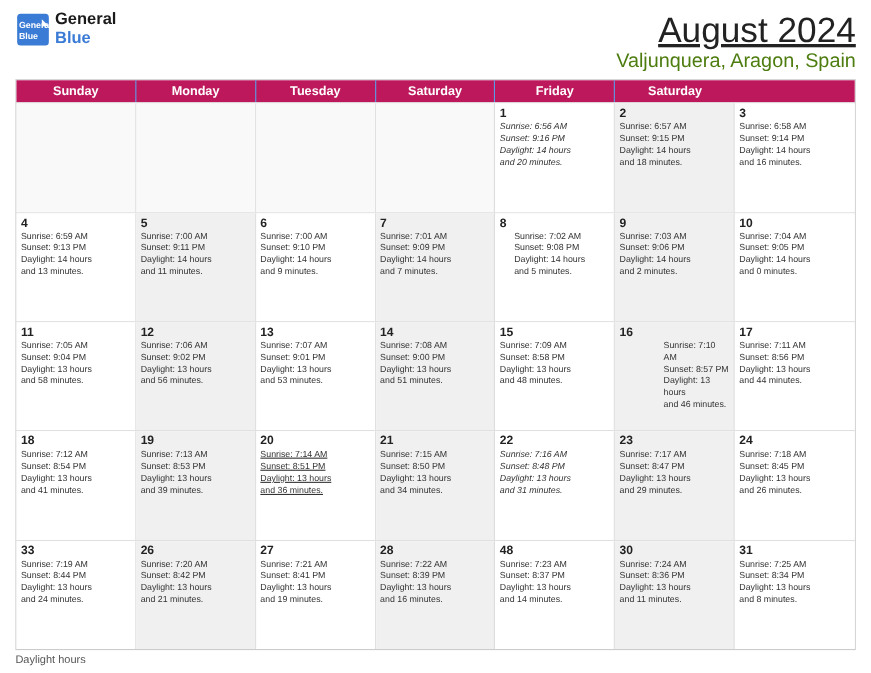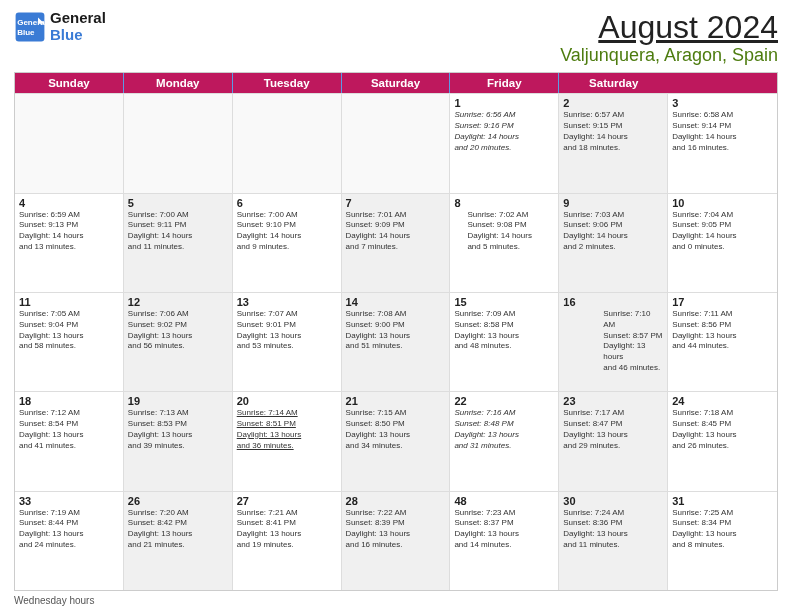--- a/index.html
+++ b/index.html
@@ -377,15 +377,15 @@
             <div class="day-info" style="white-space: pre-line;">Sunrise: 7:25 AM
 Sunset: 8:34 PM
 Daylight: 13 hours
 and 8 minutes.</div>
           </div>
         </div>
       </div>
   </div>
 
   <div class="footer">
-    <span>Wednesday hours</span>
+    <span>Daylight hours</span>
   </div>
 </div>
 
 </body></html>

